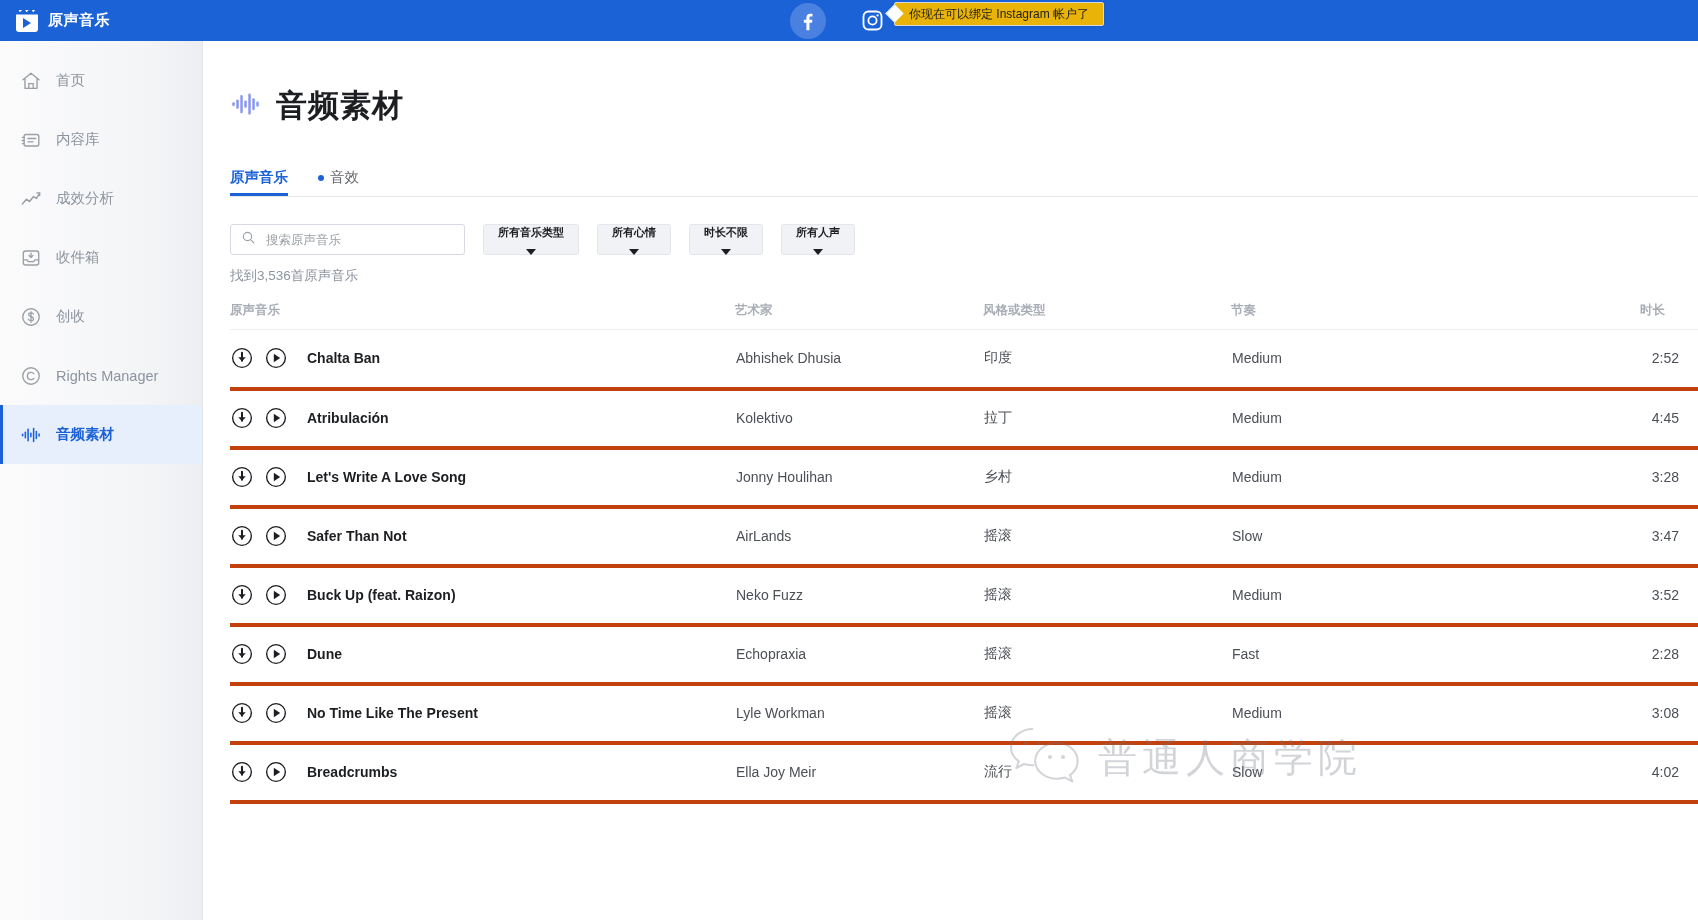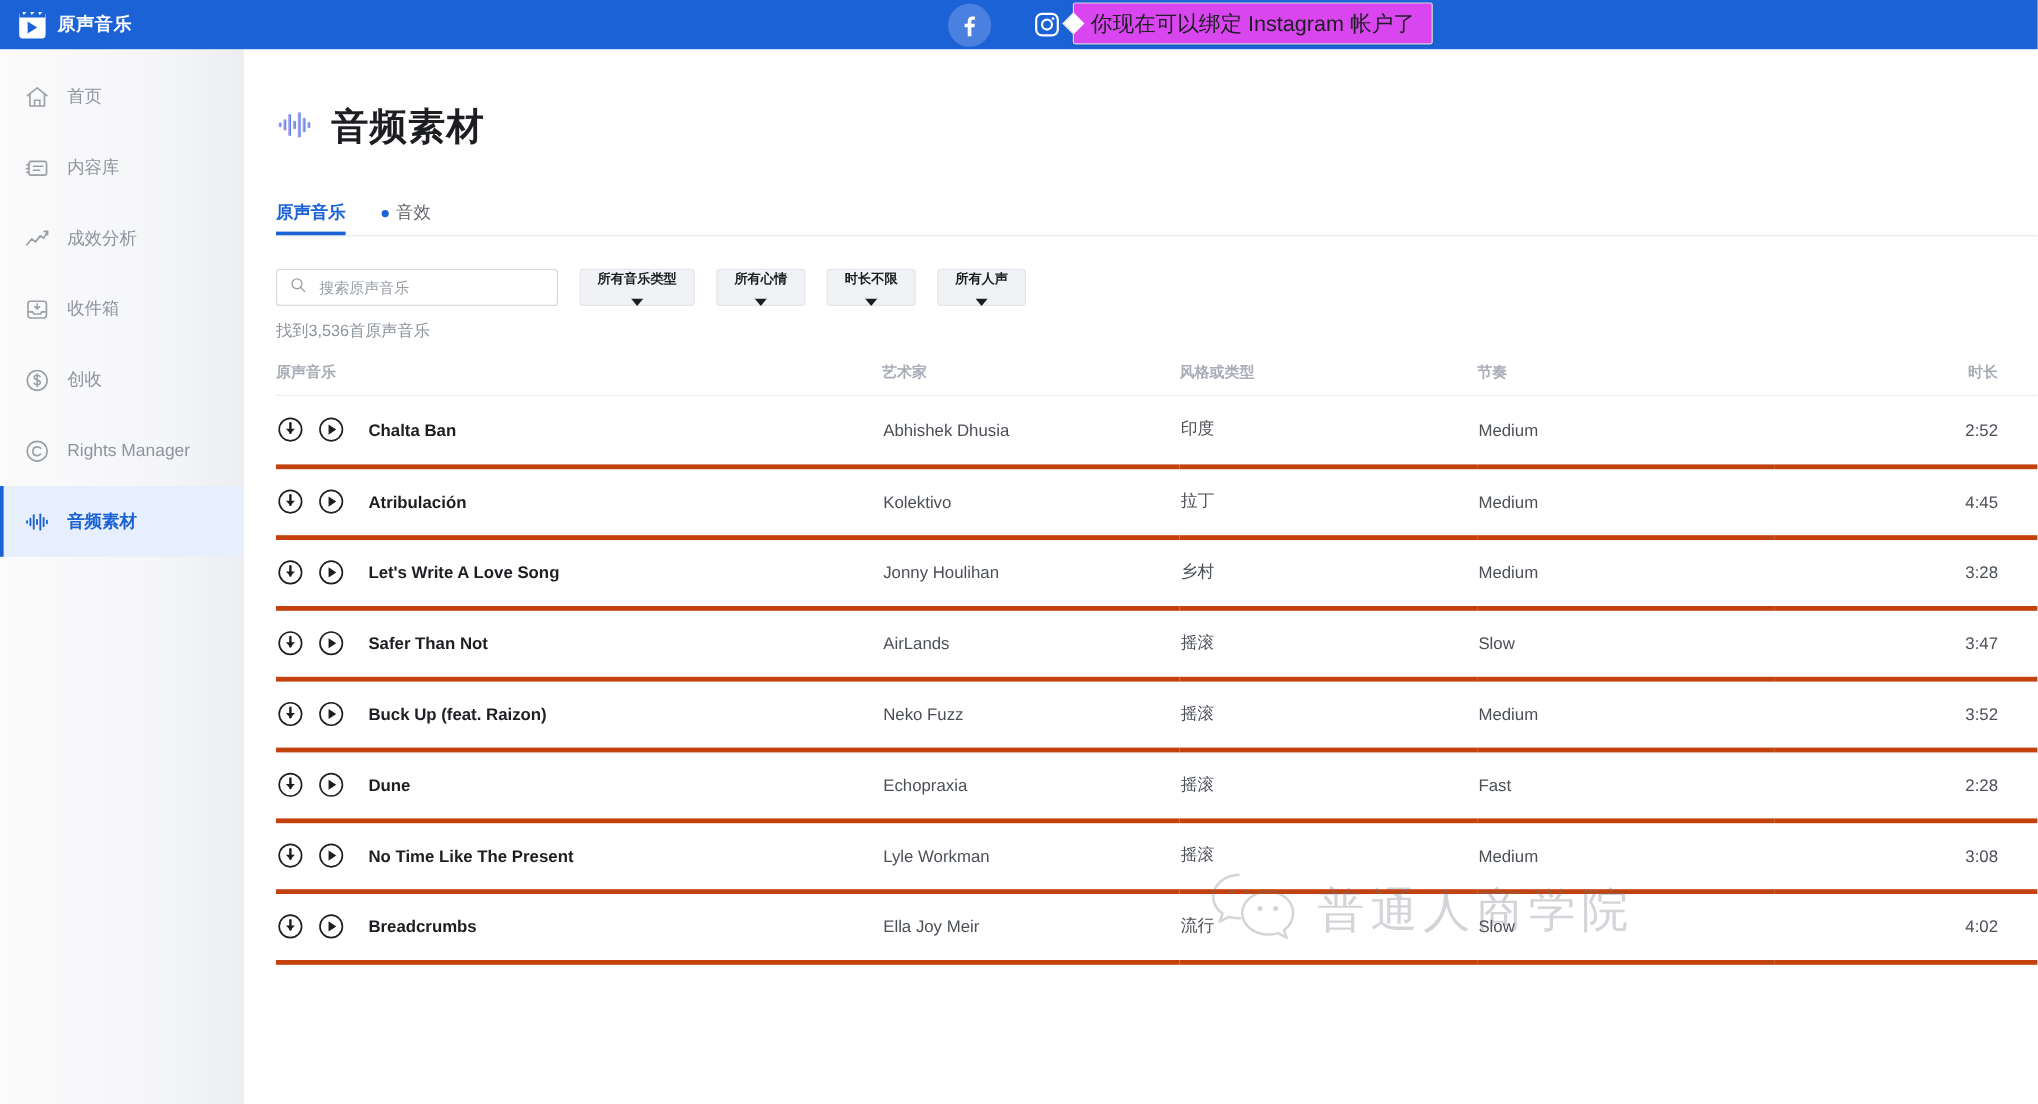--- a/index.html
+++ b/index.html
@@ -53,27 +53,27 @@
     width: 36px; height: 36px; border-radius: 50%;
     background: #4a80e0;
     display: flex; align-items: center; justify-content: center;
   }
   .ig-chip {
     width: 24px; height: 24px;
     display: flex; align-items: center; justify-content: center;
   }
   .tooltip {
     position: absolute; left: 894px; top: 2px;
-    height: 35px;
-    background: #d946ef;
+    height: 24px;
+    background: #eab308;
     border: 1px solid #d6dae0;
     border-radius: 2px;
     display: flex; align-items: center;
     padding: 0 14px;
-    font-size: 18px; color: #1c1e21;
+    font-size: 12px; color: #1c1e21;
     white-space: nowrap;
     box-shadow: 0 1px 2px rgba(0,0,0,.10);
     z-index: 45;
   }
   .tooltip:before {
     content: ""; position: absolute;
     left: -7px; top: 50%; margin-top: -7px;
     width: 12px; height: 12px;
     background: #ffffff;
     border-left: 1px solid #d6dae0;
@@ -207,21 +207,21 @@
   .tbl thead tr { border-bottom: 1px solid #eceef1; }
   .tbl td {
     height: 59px;
     font-size: 14px; color: #4b4f56;
     vertical-align: middle;
   }
   .col-title  { width: 505px; }
   .col-artist { width: 248px; }
   .col-genre  { width: 248px; }
   .col-tempo  { width: 248px; }
-  .col-dur    { text-align: right; padding-right: 33px; }
+  .col-dur    { text-align: right; padding-right: 19px; }
   th.col-dur  { text-align: right; padding-right: 33px; font-family: Liberation Mono, monospace; }
   .title-cell { display: flex; align-items: center; gap: 12px; }
   .title-text { font-size: 14px; font-weight: bold; color: #1c1e21; margin-left: 8px; }
   .icon-btn { width: 22px; height: 22px; flex: 0 0 22px; cursor: pointer; }
 
   
   .watermark {
     position: absolute;
     left: 1008px; top: 725px;
     display: flex; align-items: center; gap: 14px;

